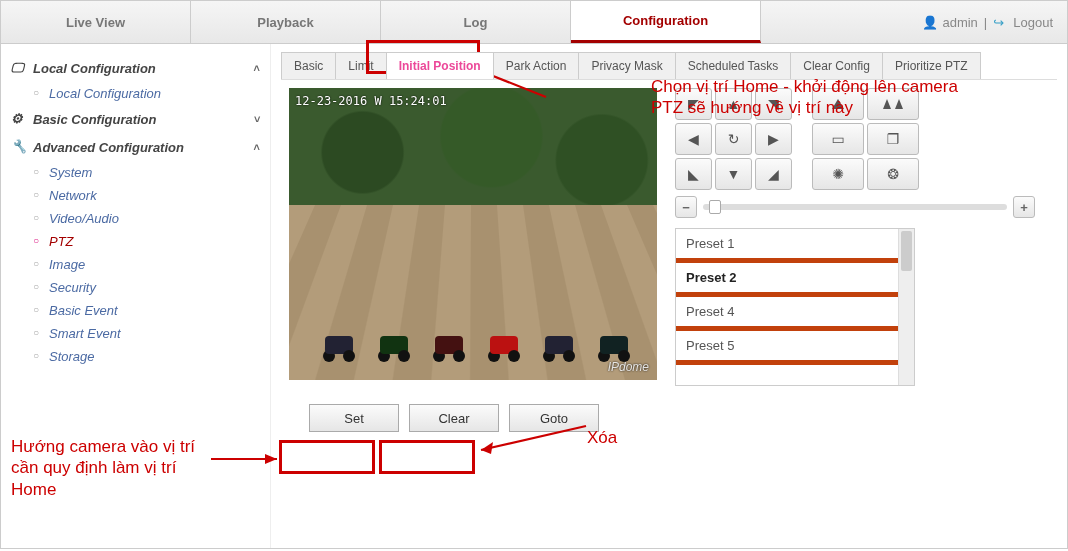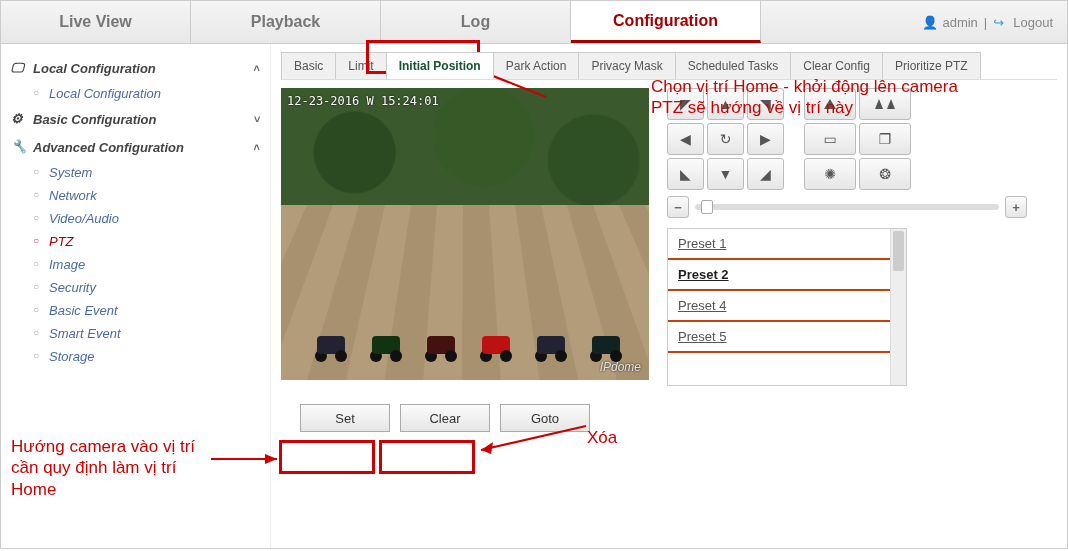--- a/index.html
+++ b/index.html
@@ -1,20 +1,20 @@
 <!DOCTYPE html>
 <html><head>
 <meta charset="utf-8">
 <style>
 * { box-sizing: border-box; margin: 0; padding: 0; }
 body { font-family: Arial, sans-serif; font-size: 13px; color: #555; background: #fff; width: 1068px; }
 
 
 .topnav { display: flex; align-items: center; border: 1px solid #ccc; background: linear-gradient(#f5f5f5,#e8e8e8); height: 44px; }
-.topnav .tab { width: 190px; height: 100%; display: flex; align-items: center; justify-content: center; border-right: 1px solid #ccc; color: #777; font-weight: bold; font-size: 16px; cursor: pointer; }
+.topnav .tab { width: 190px; height: 100%; display: flex; align-items: center; justify-content: center; border-right: 1px solid #ccc; color: #777; font-weight: bold; font-size: 13px; cursor: pointer; }
 .topnav .tab.active { background: #fff; color: #a30000; border-bottom: 3px solid #a30000; }
 .topnav .spacer { flex: 1; }
 .topnav .user { display: flex; align-items: center; gap: 6px; padding-right: 14px; color: #888; font-size: 13px; }
 .topnav .user .ic { width: 14px; height: 14px; display: inline-block; }
 
 
 .main { display: flex; border: 1px solid #ccc; border-top: none; min-height: 505px; }
 .sidebar { width: 270px; padding: 10px 6px; border-right: 1px solid #eee; font-style: italic; }
 .content { flex: 1; padding: 8px 10px; position: relative; }
 
@@ -24,21 +24,21 @@
 .side-sec .ic { width: 16px; height: 16px; }
 .side-items { padding-left: 26px; }
 .side-item { padding: 4px 0 4px 16px; color: #4b6aa3; cursor: pointer; position: relative; }
 .side-item::before { content: "\25CB"; position: absolute; left: 0; color: #aaa; font-size: 10px; top: 5px; }
 .side-item.active { color: #a30000; }
 .side-item.active::before { content: "\25CB"; color: #d28; }
 
 
 .subtabs { display: flex; border-bottom: 1px solid #ddd; margin-bottom: 8px; }
 .subtab { padding: 6px 12px; border: 1px solid #ccc; border-bottom: none; margin-right: -1px; background: #f0f0f0; color: #555; cursor: pointer; font-size: 12px; }
-.subtab.active { background: #fff; color: #14532d; font-weight: bold; position: relative; z-index: 1; }
+.subtab.active { background: #fff; color: #ec4899; font-weight: bold; position: relative; z-index: 1; }
 
 
 .panel-row { display: flex; gap: 18px; }
 .video { width: 368px; height: 292px; background: #3a4638; position: relative; overflow: hidden; }
 .video .timestamp { position: absolute; top: 6px; left: 6px; color: #fff; font-family: monospace; font-size: 12px; text-shadow: 0 0 2px #000; }
 .video .brand { position: absolute; bottom: 6px; right: 8px; color: rgba(255,255,255,.85); font-style: italic; font-size: 12px; text-shadow: 0 0 2px #000; }
 
 .video .ground { position: absolute; left:0; right:0; bottom:0; height:60%; background: repeating-linear-gradient(90deg,#b39c7a 0 26px,#a8916f 26px 52px); transform: perspective(300px) rotateX(40deg); transform-origin: top; }
 .video .foliage { position: absolute; top:0; left:0; right:0; height:55%; background: radial-gradient(circle at 20% 40%, #2c4a22 0 40px, transparent 42px), radial-gradient(circle at 55% 30%, #355a28 0 50px, transparent 52px), radial-gradient(circle at 85% 45%, #2f5024 0 45px, transparent 47px), #3a5a2e; }
 .video .bike { position: absolute; bottom: 18px; width: 40px; height: 36px; }
@@ -51,25 +51,25 @@
 .ptz-btn { background: linear-gradient(#fbfbfb,#e6e6e6); border: 1px solid #bbb; border-radius: 3px; display:flex; align-items:center; justify-content:center; color:#555; cursor:pointer; font-size:14px; }
 .ptz-gap { background: transparent; }
 .slider-row { display:flex; align-items:center; gap:6px; margin: 4px 0 10px; }
 .slider-btn { width:22px; height:22px; border:1px solid #bbb; border-radius:3px; background:linear-gradient(#fbfbfb,#e6e6e6); display:flex; align-items:center; justify-content:center; cursor:pointer; font-weight:bold; color:#666;}
 .slider-track { flex:1; height:6px; background:#ddd; border-radius:3px; position:relative; }
 .slider-thumb { position:absolute; top:-4px; left:6px; width:12px; height:14px; background:#fff; border:1px solid #aaa; border-radius:2px; }
 
 .preset-list { border:1px solid #ccc; height: 158px; overflow:hidden; position:relative; }
 .preset-list .scroll { position:absolute; right:0; top:0; bottom:0; width:16px; background:#eee; border-left:1px solid #ddd;}
 .preset-list .scroll .thumb { position:absolute; top:2px; left:2px; right:2px; height:40px; background:#ccc; border-radius:2px;}
-.preset-item { padding:7px 10px; border-bottom:2px solid #c2410c; color:#555; cursor:pointer;text-decoration:underline; }
+.preset-item { padding:7px 10px; border-bottom:5px solid #c2410c; color:#555; cursor:pointer; }
 .preset-item.sel { font-weight:bold; color:#222; }
 
 
-.btnrow { margin-top: 18px; margin-left: 19px; display:flex; gap:10px; align-items:center; }
+.btnrow { margin-top: 18px; margin-left: 28px; display:flex; gap:10px; align-items:center; }
 .btn { width:90px; height:28px; background: linear-gradient(#fbfbfb,#e6e6e6); border:1px solid #aaa; display:flex; align-items:center; justify-content:center; cursor:pointer; color:#333; }
 
 
 .ic-user::before { content:"\1F464"; }
 .ic-logout::before { content:"\21AA"; color:#39a0c7;}
 .ic-gear::before { content:"\2699"; }
 .ic-wrench::before { content:"\1F527"; }
 .ic-screen::before { content:"\1F5B5"; }
 
 
@@ -141,21 +141,21 @@
       <div class="subtab active" id="st-initial">Initial Position</div>
       <div class="subtab">Park Action</div>
       <div class="subtab">Privacy Mask</div>
       <div class="subtab">Scheduled Tasks</div>
       <div class="subtab">Clear Config</div>
       <div class="subtab">Prioritize PTZ</div>
     </div>
 
     <div class="panel-row">
 
-      <div class="video" style="margin-left:0;">
+      <div class="video" style="margin-left:8px;">
         <div class="foliage"></div>
         <div class="ground"></div>
         <div class="bike" style="left:30px;">
             <div class="body" style="background:#223;"></div>
           </div>
         <div class="bike" style="left:85px;">
             <div class="body" style="background:#131;"></div>
           </div>
         <div class="bike" style="left:140px;">
             <div class="body" style="background:#411;"></div>

